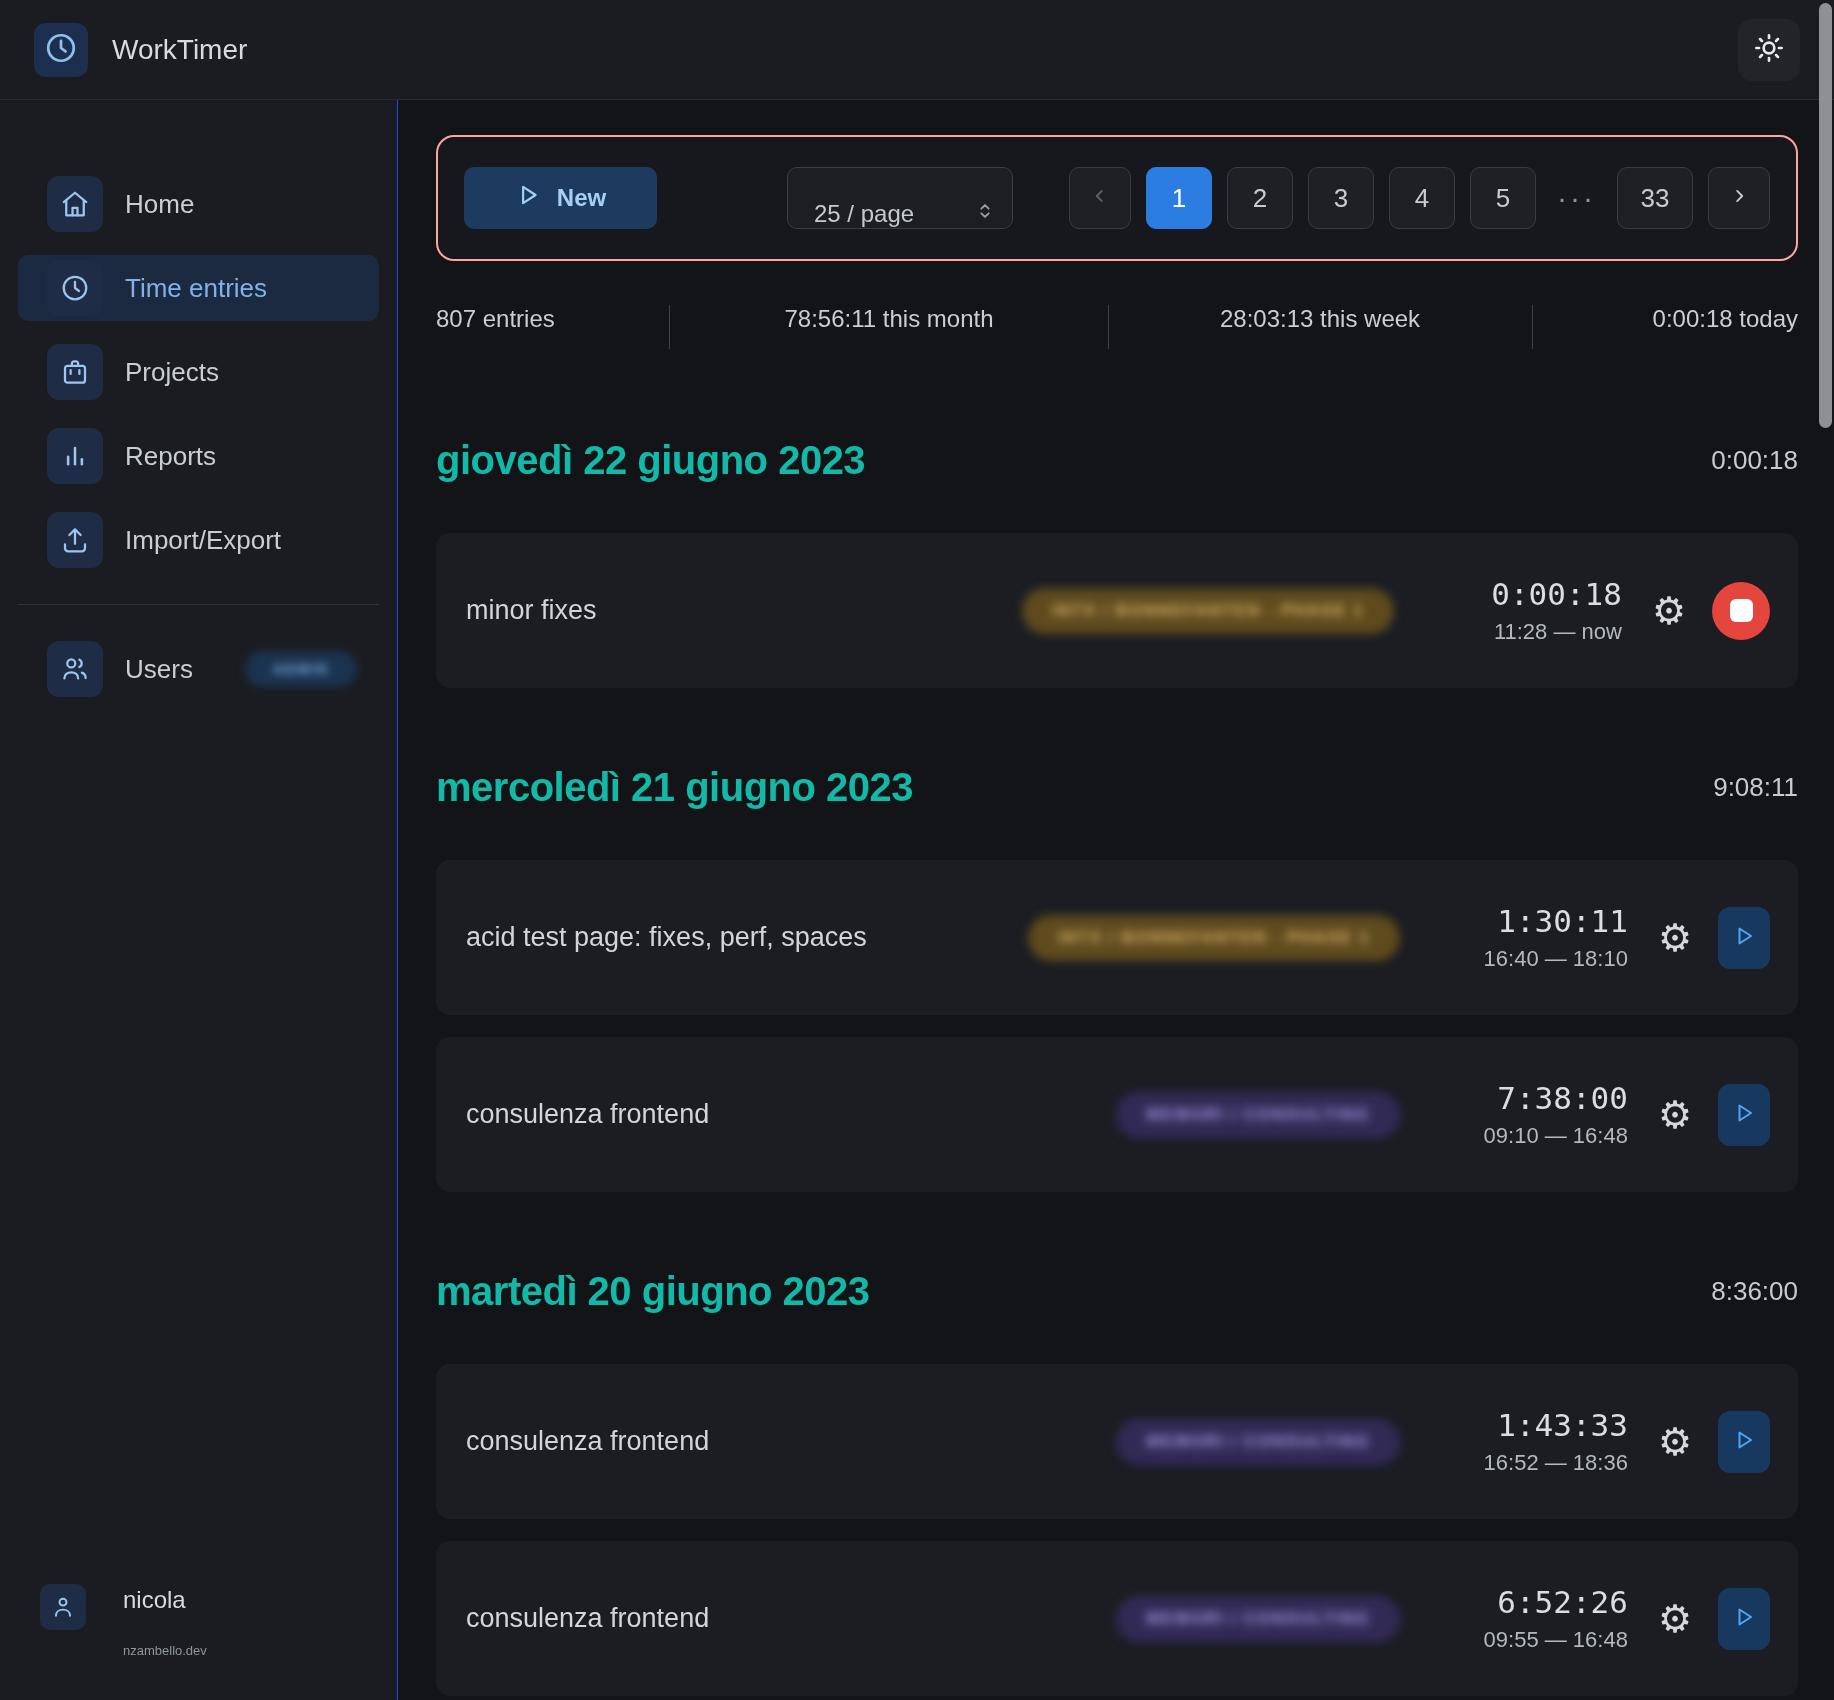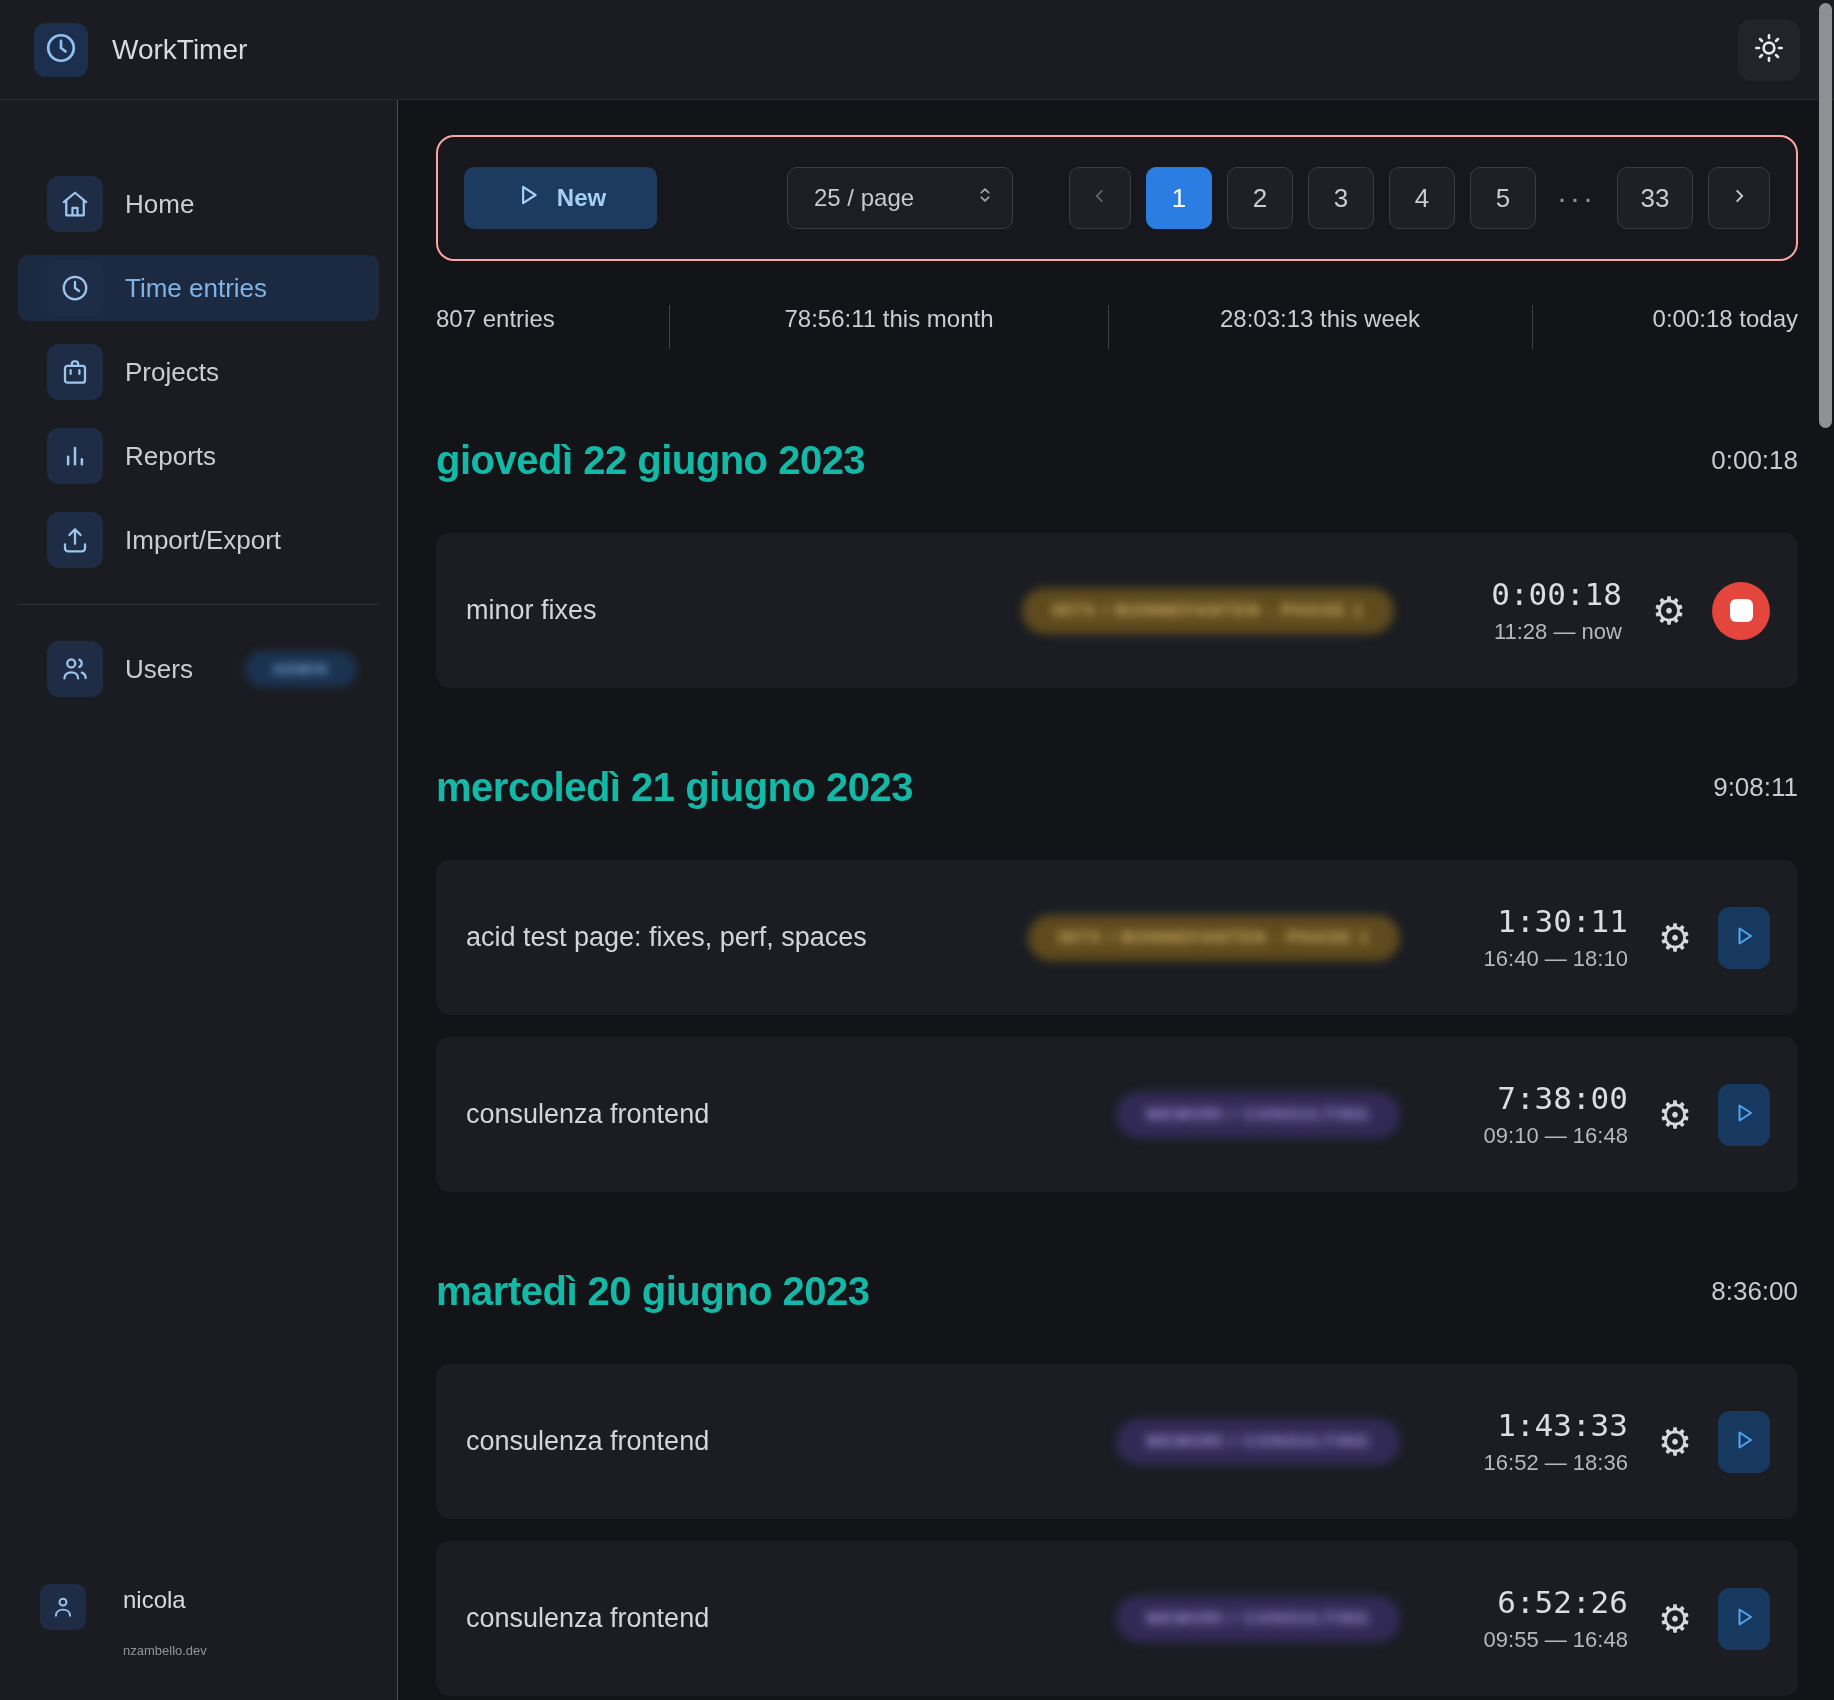--- a/index.html
+++ b/index.html
@@ -45,21 +45,21 @@
   .user-domain{font-size:13px;color:#8e959c;margin-top:29px;}
   
   .main{flex:1;padding:35px 36px 0 38px;box-sizing:border-box;overflow:hidden;}
   .panel{height:126px;border:2px solid #fca5a5;border-radius:18px;background:#17181d;
     display:flex;align-items:center;padding:0 26px;box-sizing:border-box;}
   .new-btn{width:193px;height:62px;background:#1d3a5f;border:none;border-radius:10px;
     color:#a5d0f4;font-size:24px;font-weight:600;display:flex;align-items:center;justify-content:center;
     gap:16px;cursor:pointer;font-family:inherit;}
   .new-btn svg{width:26px;height:26px;}
   .page-size{margin-left:130px;width:226px;height:62px;border:1px solid #3b3d43;background:#1d1e23;
-    border-radius:10px;display:flex;align-items:center;justify-content:space-between;
+    border-radius:10px;display:flex;align-items:flex-end;justify-content:space-between;
     padding:0 16px 0 26px;box-sizing:border-box;color:#c5cad0;font-size:24px;cursor:pointer;}
   .page-size svg{width:22px;height:22px;color:#9ba0a6;}
   .pager{margin-left:auto;display:flex;align-items:center;gap:15px;}
   .pbtn{width:66px;height:62px;border-radius:10px;border:1px solid #3a3c42;background:#1f2025;
     color:#c8ccd1;font-size:26px;display:flex;align-items:center;justify-content:center;
     cursor:pointer;font-family:inherit;padding:0;box-sizing:border-box;}
   .pbtn.nav-arrow{width:62px;}
   .pbtn.wide{width:76px;}
   .pbtn.disabled{color:#5f646b;}
   .pbtn.active{background:#2b7de2;border-color:#2b7de2;color:#ffffff;}

